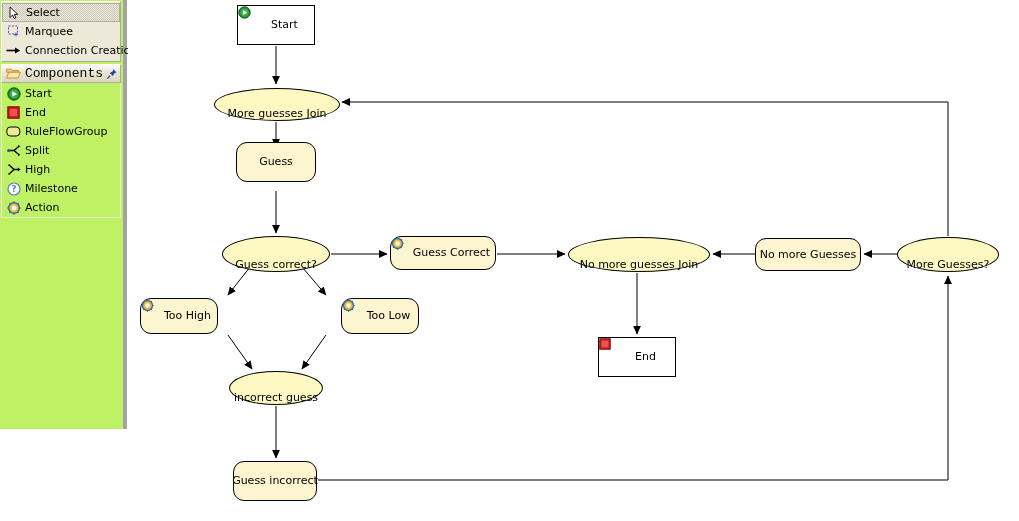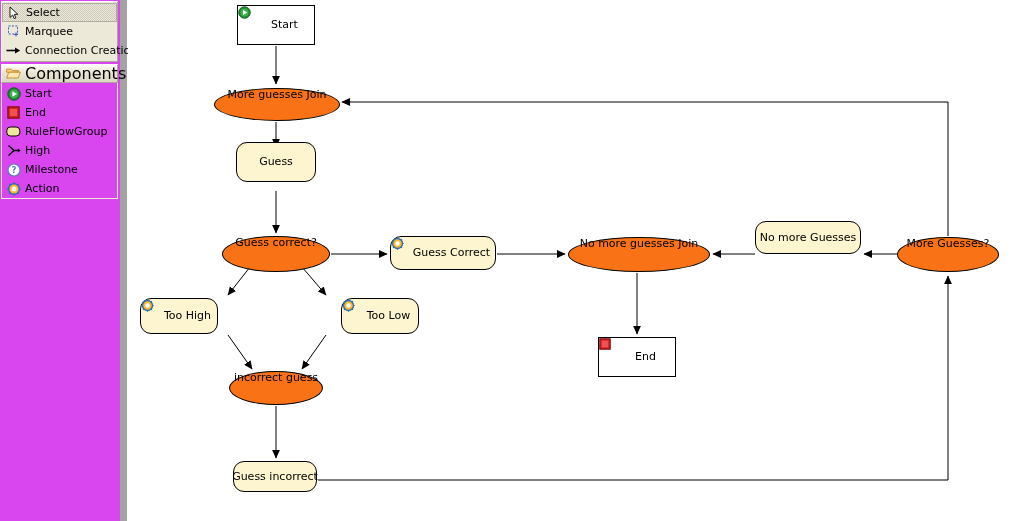--- a/index.html
+++ b/index.html
@@ -8,23 +8,23 @@
     background:#ffffff;
     font-family:"DejaVu Sans","Liberation Sans",sans-serif;
     font-size:11px;
     color:#000;
     overflow:hidden;
     position:relative;
   }
 
   
   #palette{
-    position:absolute;left:0;top:0;width:127px;height:521px;
-    background:#d946ef;
-    border-right:7px solid #a3a3a3;
+    position:absolute;left:0;top:0;width:127px;height:429px;
+    background:#bef264;
+    border-right:4px solid #a3a3a3;
     box-sizing:border-box;
   }
   .pal-group{
     border:1px solid #ffffff;
     border-right:1px solid #aca899;
     border-bottom:1px solid #aca899;
     background:#ece9d8;
     box-sizing:border-box;
   }
   .pal-tools{margin:1px 2px 0 1px;padding:1px 0 1px 0;}
@@ -57,21 +57,21 @@
     height:19px;
     margin:2px 2px 0 1px;
     padding:0 3px;
     background:linear-gradient(to bottom,#fdfcf7 0%,#e9e5d3 45%,#dcd7c2 100%);
     border:1px solid #ffffff;
     border-right-color:#aca899;
     border-bottom-color:#aca899;
     box-sizing:border-box;
   }
   .pal-header .ico{width:17px;height:16px;flex:0 0 17px;display:flex;align-items:center;justify-content:center;margin-right:3px;}
-  .pal-header .lbl{flex:1;font-size:16px;color:#000;}
+  .pal-header .lbl{flex:1;font-size:13px;color:#000;font-family:Liberation Mono, monospace;}
   .pal-items{margin:0 2px 0 1px;padding-top:1px;border:1px solid #ece9d8;border-top:none;}
 
   
   #canvas{
     position:absolute;left:128px;top:0;right:0;bottom:0;
     background:#ffffff;
   }
   #canvas svg{position:absolute;left:0;top:0;}
 
   .node{position:absolute;box-sizing:border-box;}
@@ -83,24 +83,24 @@
     gap:4px;
   }
   .n-round{
     background:#fdf5cf;
     border:1px solid #000000;
     border-radius:11px;
     display:flex;align-items:center;justify-content:center;
     gap:4px;
   }
   .n-ellipse{
-    background:#f97316;
+    background:#fef9c3;
     border:1px solid #000000;
     border-radius:50%;
-    display:flex;align-items:flex-start;justify-content:center;
+    display:flex;align-items:flex-end;justify-content:center;
     color:#000;
   }
   .n-label{font-size:11px;line-height:12px;white-space:nowrap;}
   .n-ico{width:13px;height:13px;flex:0 0 13px;display:flex;align-items:center;justify-content:center;}
 </style>
 </head>
 <body>
 
 <div id="palette">
 
@@ -178,20 +178,31 @@
 
     <div class="pal-row">
       <span class="ico">
         <svg width="15" height="13" viewBox="0 0 15 13">
           <rect x="0.8" y="2" width="13" height="9" rx="3.6" fill="#eee89a" stroke="#000" stroke-width="1"></rect>
         </svg>
       </span>
       <span class="lbl">RuleFlowGroup</span>
     </div>
 
+    <div class="pal-row">
+      <span class="ico">
+        <svg width="14" height="13" viewBox="0 0 14 13">
+          <path d="M1.5,6.5 L7,6.5 M7,6.5 L12,2.2 M7,6.5 L12,10.8" stroke="#000" stroke-width="1.4" fill="none"></path>
+          <path d="M11,0.9 L13.4,2.3 L11,3.6 Z" fill="#000"></path>
+          <path d="M11,9.4 L13.4,10.8 L11,12.1 Z" fill="#000"></path>
+          <circle cx="1.6" cy="6.5" r="1.5" fill="#2a4fa8"></circle>
+        </svg>
+      </span>
+      <span class="lbl">Split</span>
+    </div>
 
     <div class="pal-row">
       <span class="ico">
         <svg width="14" height="13" viewBox="0 0 14 13">
           <path d="M1.5,1.5 L7,6.5 L1.5,11.5" stroke="#000" stroke-width="1.4" fill="none"></path>
           <path d="M6,6.5 L12,6.5" stroke="#000" stroke-width="1.4"></path>
           <path d="M10.8,4.6 L13.6,6.5 L10.8,8.4 Z" fill="#000"></path>
         </svg>
       </span>
       <span class="lbl">High</span>
@@ -307,21 +318,21 @@
         </g>
       </svg>
     </span>
     <span class="n-label">Guess Correct</span>
   </div>
 
   <div class="node n-ellipse" style="left:440px;top:237px;width:142px;height:35px;">
     <span class="n-label">No more guesses Join</span>
   </div>
 
-  <div class="node n-round" style="left:627px;top:221px;width:106px;height:33px;">
+  <div class="node n-round" style="left:627px;top:238px;width:106px;height:33px;">
     <span class="n-label">No more Guesses</span>
   </div>
 
   <div class="node n-ellipse" style="left:769px;top:237px;width:102px;height:35px;">
     <span class="n-label">More Guesses?</span>
   </div>
 
   <div class="node n-round" style="left:12px;top:298px;width:78px;height:36px;">
     <span class="n-ico">
       <svg width="13" height="13" viewBox="0 0 14 14">
@@ -361,17 +372,17 @@
   <div class="node n-rect" style="left:470px;top:337px;width:78px;height:40px;">
     <span class="n-ico">
       <svg width="12" height="12" viewBox="0 0 13 13">
         <rect x="0.8" y="0.8" width="11.4" height="11.4" fill="#c81b1b" stroke="#7c0d0d" stroke-width="1"></rect>
         <rect x="2.8" y="2.8" width="7.4" height="7.4" fill="#f05050"></rect>
       </svg>
     </span>
     <span class="n-label">End</span>
   </div>
 
-  <div class="node n-round" style="left:105px;top:461px;width:84px;height:31px;">
+  <div class="node n-round" style="left:105px;top:461px;width:84px;height:40px;">
     <span class="n-label">Guess incorrect</span>
   </div>
 
 </div>
 
 </body></html>

